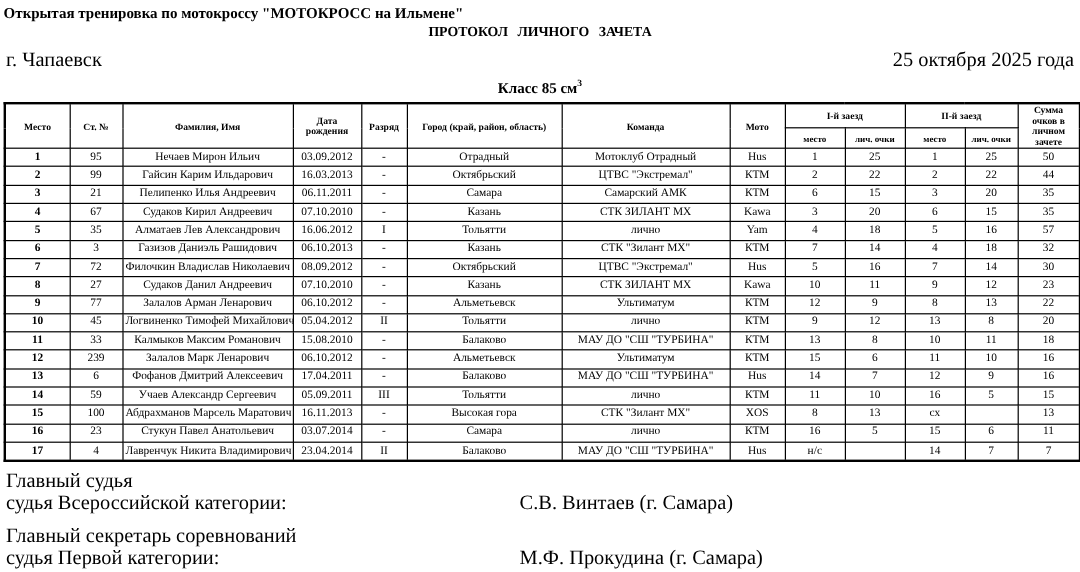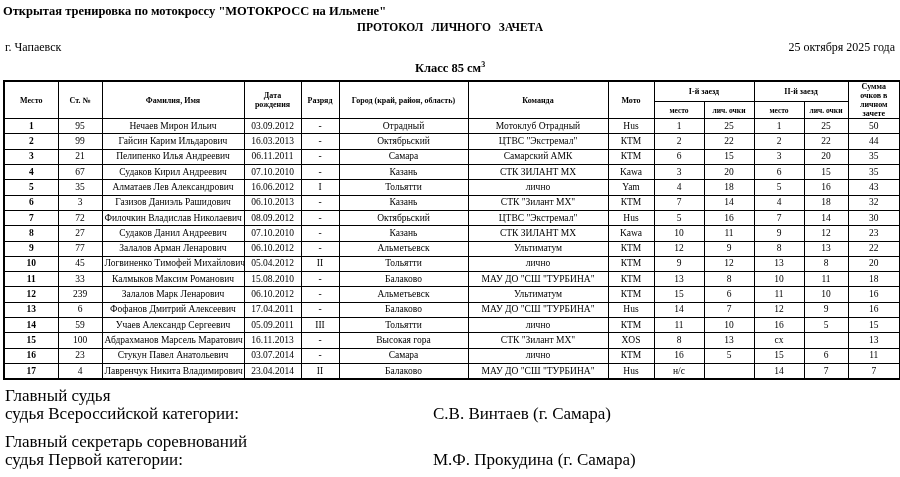--- a/index.html
+++ b/index.html
@@ -8,21 +8,21 @@
     background:#ffffff;
     font-family:"Liberation Serif","DejaVu Serif",serif;
     color:#000;
     position:relative;
     box-sizing:border-box;
     padding:4px 3px 0 3px;
     overflow:hidden;
   }
   .title{ font-weight:bold; font-size:12.5px; line-height:14px; }
   .subtitle{ text-align:center; font-weight:bold; font-size:11.5px; line-height:13px; margin-top:3px; word-spacing:5px; }
-  .city-date{ display:flex; justify-content:space-between; font-size:12px; margin-top:6px; padding:0 2px; }
+  .city-date{ display:flex; justify-content:space-between; font-size:17px; margin-top:6px; padding:0 2px; }
   .class-line{ text-align:center; font-weight:bold; font-size:12.5px; margin-top:5px; margin-bottom:4px; }
   .class-line sup{ font-size:8px; }
 
   table.results{
     width:896px;
     border-collapse:collapse;
     table-layout:fixed;
     border:2px solid #000;
   }
   table.results th, table.results td{
@@ -175,21 +175,21 @@
           <td class="c2">Алматаев Лев Александрович</td>
           <td class="c3">16.06.2012</td>
           <td class="c4">I</td>
           <td class="c5">Тольятти</td>
           <td class="c6">лично</td>
           <td class="c7">Yam</td>
           <td class="c8">4</td>
           <td class="c9">18</td>
           <td class="c10">5</td>
           <td class="c11">16</td>
-          <td class="c12">43</td>
+          <td class="c12">57</td>
         </tr>
         <tr>
           <td class="c0">6</td>
           <td class="c1">3</td>
           <td class="c2">Газизов Даниэль Рашидович</td>
           <td class="c3">06.10.2013</td>
           <td class="c4">-</td>
           <td class="c5">Казань</td>
           <td class="c6">СТК "Зилант МХ"</td>
           <td class="c7">КТМ</td>

